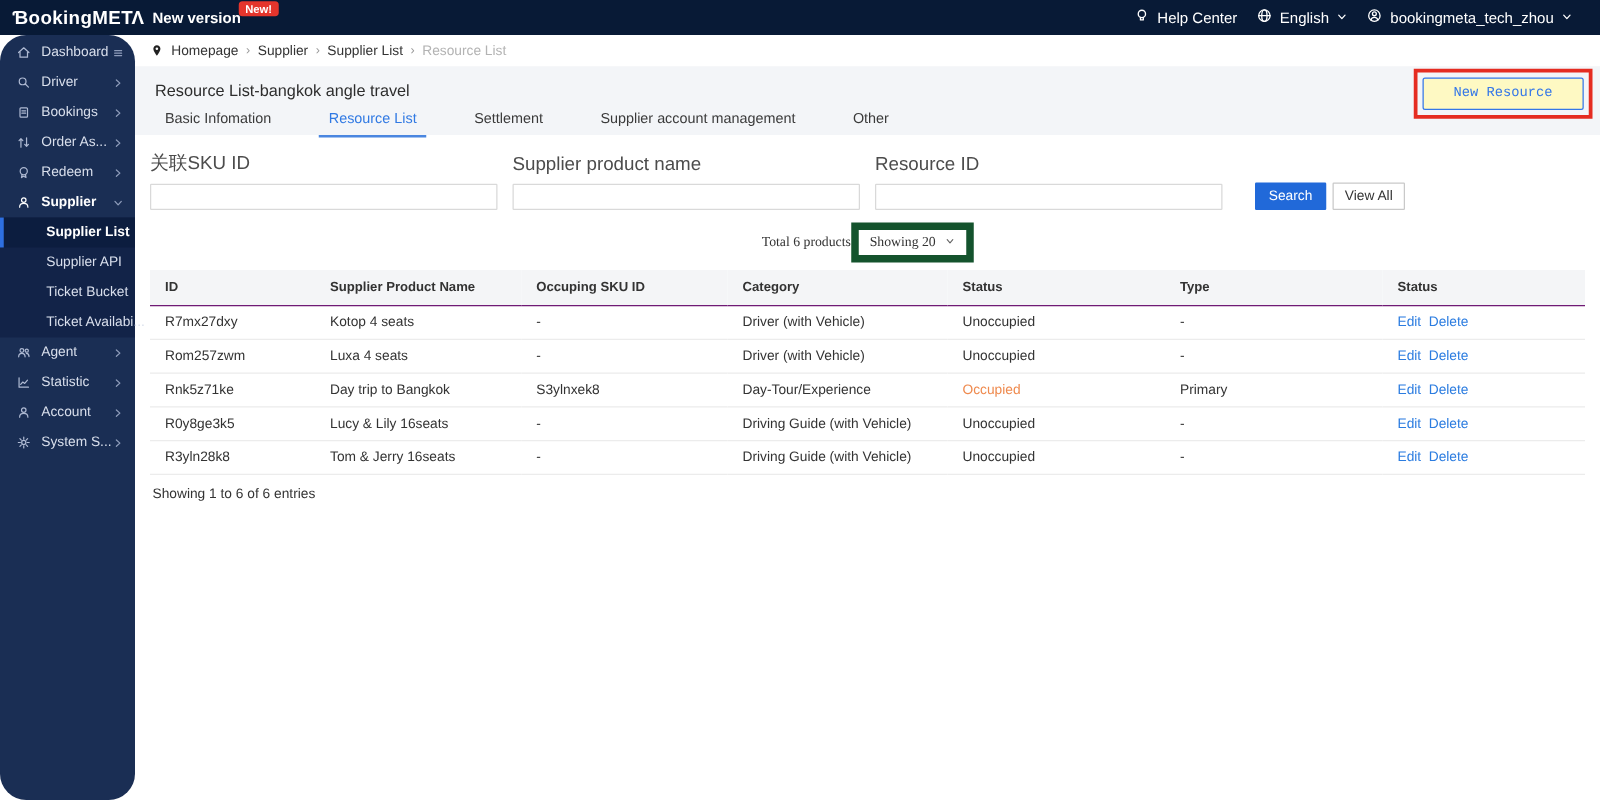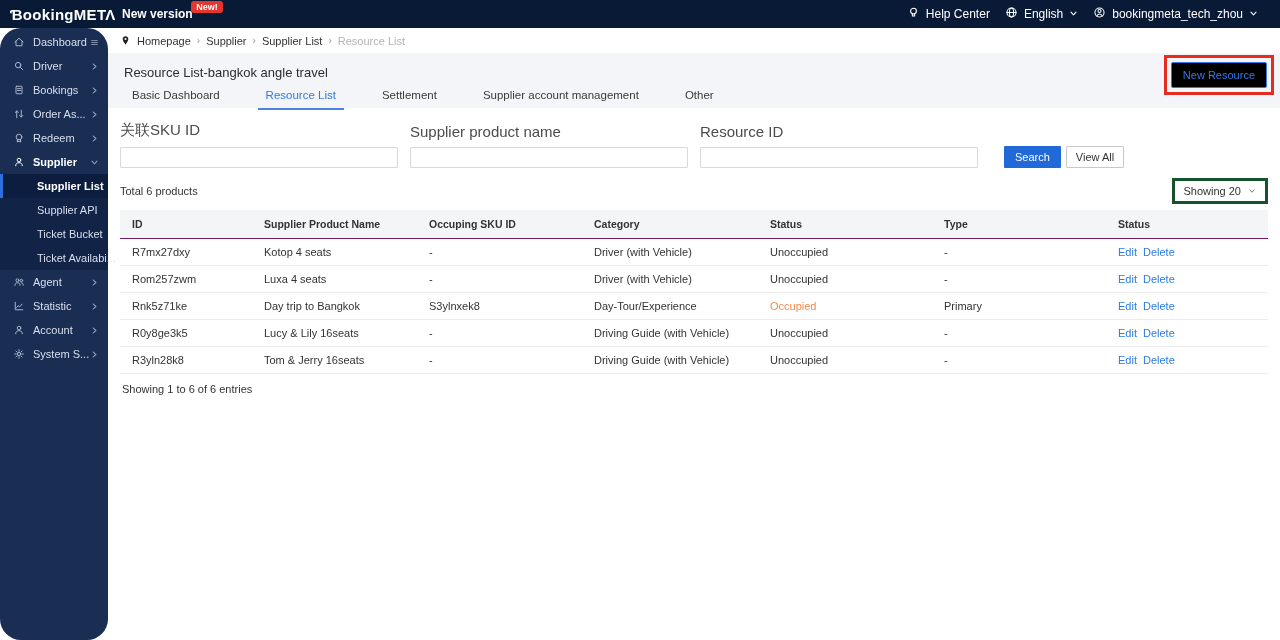--- a/index.html
+++ b/index.html
@@ -49,40 +49,40 @@
   .crumb.last { color:#b3b3b3; cursor:default; }
   .crumb-sep { color:#9b9b9b; font-size:10px; }
 
   .head-panel { position:relative; background:#f3f5f8; padding:12px 12px 0 16px; height:55px; }
   .page-title { font-size:13px; color:#2d2d2d; }
   .tabs { display:flex; margin-top:9px; }
   .tab { font-size:11.5px; color:#3a3a3a; padding:0 8px 7px 8px; margin-right:30px;
     cursor:pointer; border-bottom:2px solid transparent; }
   .tab.active { color:#3079e3; border-bottom:2px solid #4a86e0; }
   .hl-box { position:absolute; right:6px; top:2px; border:3px solid #e52c21; padding:4px; }
-  .btn-new { background:#000000; border:1px solid #3477e8; color:#3477e8; font-size:11px;
-    padding:6px 11px; border-radius:2px; cursor:pointer;
-    font-family:Liberation Sans, sans-serif; }
+  .btn-new { background:#fef9c3; border:1px solid #3477e8; color:#3477e8; font-size:11px;
+    padding:6px 24px; border-radius:2px; cursor:pointer;
+    font-family:Liberation Mono, monospace; }
 
   .content { padding:13px 12px 0 12px; }
   .filter-row { display:flex; align-items:flex-end; }
   .field { width:278px; margin-right:12px; }
   .field label { display:block; font-size:15px; color:#4c4c4c; margin-bottom:7px; }
   .field input { width:100%; height:21px; border:1px solid #d9d9d9; border-radius:1px;
     font-size:11px; padding:0 6px; outline:none; }
   .btns { display:flex; gap:5px; margin-left:14px; margin-bottom:0; }
   .btn-search { background:#2169d9; color:#fff; border:none; font-size:11px;
     padding:5px 11px; border-radius:1px; cursor:pointer; font-family:"Liberation Sans", sans-serif; }
   .btn-viewall { background:#fff; color:#333; border:1px solid #c9c9c9; font-size:11px;
     padding:4px 9px; border-radius:1px; cursor:pointer; font-family:"Liberation Sans", sans-serif; }
 
-  .total-row { display:flex; justify-content:space-between; align-items:center; gap:0;
-    margin-top:10px; }
+  .total-row { display:flex; justify-content:center; align-items:center; gap:0;
+    margin-top:10px;font-family:Liberation Serif, serif; }
   .total-text { font-size:11px; color:#333; }
-  .pagesize { display:flex; align-items:center; gap:7px; border:3px solid #14532d;
+  .pagesize { display:flex; align-items:center; gap:7px; border:6px solid #14532d;
     background:#fff; font-size:11px; color:#333; padding:4px 9px; cursor:pointer; }
   .pagesize svg { width:8px; height:8px; color:#666; }
 
   table.grid { width:100%; border-collapse:collapse; margin-top:6px; }
   .grid thead th { background:#f4f5f7; font-size:10.5px; color:#333; text-align:left;
     font-weight:bold; padding:8px 12px; border-bottom:1px solid #701a75; white-space:nowrap; }
   .grid tbody td { font-size:11px; color:#333; padding:7px 12px;
     border-bottom:1px solid #ececec; white-space:nowrap; }
   .grid td.status-occupied { color:#ef8a4e; }
   .grid a.action { color:#2b7ce0; text-decoration:none; margin-right:6px; cursor:pointer;margin-top:36px; }
@@ -304,21 +304,21 @@
       <span class="crumb">Supplier</span>
       <span class="crumb-sep">›</span>
       <span class="crumb">Supplier List</span>
       <span class="crumb-sep">›</span>
       <span class="crumb last">Resource List</span>
     </div>
 
   <div class="head-panel">
     <div class="page-title">Resource List-bangkok angle travel</div>
     <div class="tabs" id="tabs">
-        <div class="tab">Basic Dashboard</div>
+        <div class="tab">Basic Infomation</div>
         <div class="tab active">Resource List</div>
         <div class="tab">Settlement</div>
         <div class="tab">Supplier account management</div>
         <div class="tab">Other</div>
       </div>
     <div class="hl-box">
       <button class="btn-new">New Resource</button>
     </div>
   </div>
 

